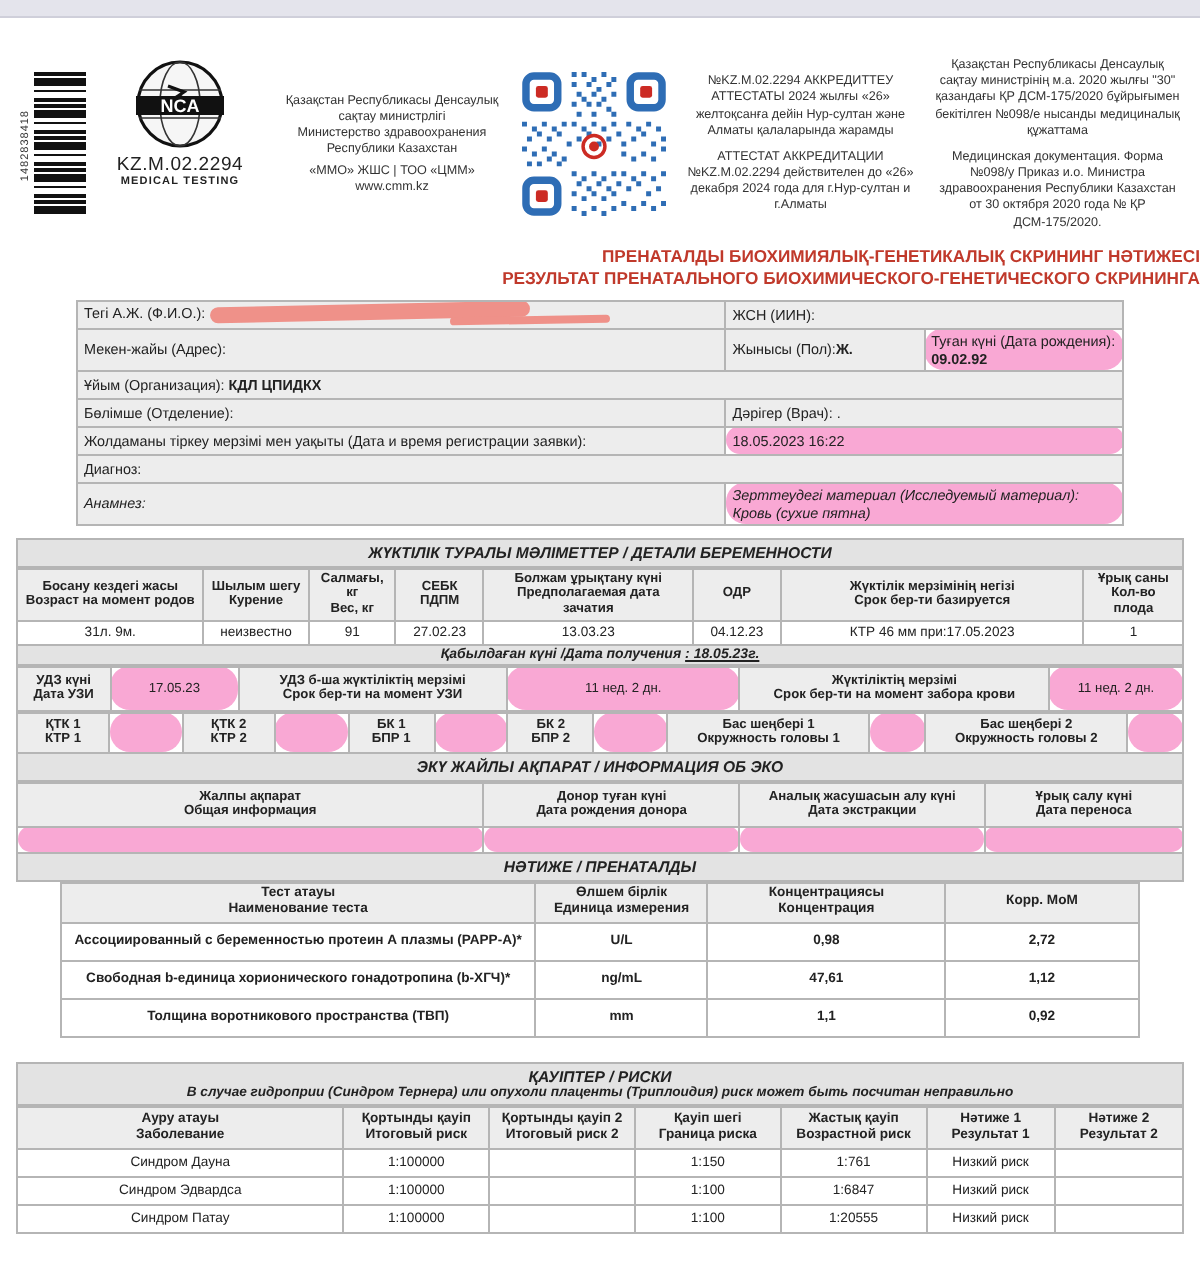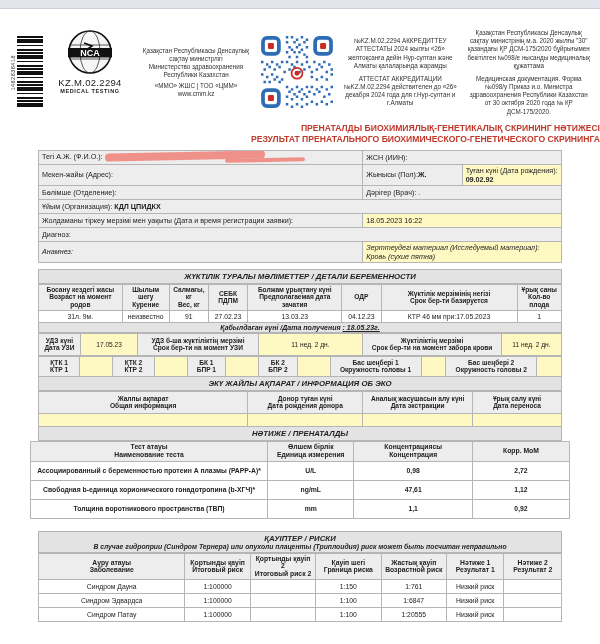--- a/index.html
+++ b/index.html
@@ -22,36 +22,36 @@
   .qr { width:72px; height:72px; align-self:center; }
   .hdr-col { flex:1; font-size:6.3px; line-height:1.3; text-align:center; display:flex; flex-direction:column; justify-content:center; gap:5px; color:#333; }
 
   
   .title { text-align:right; margin-top:7px; color:#c0392b; font-weight:bold; font-size:8.6px; line-height:1.35; }
 
   
   table { border-collapse:collapse; table-layout:fixed; }
   td { border:1px solid #b5b5b5; font-size:7.2px; padding:1px 3px; overflow:hidden; }
   .lab { background:#ededed; }
-  .val { background:#fef9c3; }
+  .val { background:#f9a8d4;border-radius:10px; }
   .b { font-weight:bold; }
   .i { font-style:italic; }
   .c { text-align:center; }
   .pre { white-space:pre-line; }
 
   .patient { width:524px; margin:4px auto 0 auto; }
   .patient td { height:14px; }
   .redaction { position:relative; display:inline-block; width:200px; height:10px; vertical-align:middle; }
   .redaction .r1 { position:absolute; left:0; top:0; width:160px; height:8px; background:#ef9189; border-radius:4px; transform:rotate(-1.2deg); }
   .redaction .r2 { position:absolute; left:120px; top:6px; width:80px; height:4px; background:#ef9189; border-radius:3px; transform:rotate(-1deg); }
 
   .secband { background:#e3e3e3; border:1px solid #b5b5b5; text-align:center; font-weight:bold; font-style:italic; font-size:7.8px; padding:2px 0; }
   .secnote { font-size:6.8px; }
 
-  .wrap-full { width:524px; margin:6px auto 0 auto; }
+  .wrap-full { width:584px; margin:6px auto 0 auto; }
   .preg td { text-align:center; }
   .preg .h { background:#ededed; font-weight:bold; font-size:6.6px; line-height:1.15; height:24px; }
   .preg .v { height:12px; font-size:6.8px; }
 
   .received { background:#e3e3e3; border:1px solid #b5b5b5; border-top:none; text-align:center; font-weight:bold; font-style:italic; font-size:7px; padding:1px 0; }
   .received .u { text-decoration:underline; }
 
   .uzi td,.ktr td { font-size:6.6px; }
   .uzi .h,.ktr .h { background:#ededed; font-weight:bold; line-height:1.15; text-align:center; }
   .uzi td { height:22px; text-align:center; }
@@ -145,25 +145,25 @@
         <span class="redaction"><span class="r1"></span><span class="r2"></span></span>
       </td>
       <td class="lab" colspan="2">ЖСН (ИИН):</td>
     </tr>
     <tr>
       <td class="lab" colspan="2">Мекен-жайы (Адрес):</td>
       <td class="lab" style="width:17%"><span>Жынысы (Пол):</span><span class="b">Ж.</span></td>
       <td class="val" style="width:21%"><span>Туған күні (Дата рождения):</span> <span class="b">09.02.92</span></td>
     </tr>
     <tr>
+      <td class="lab" colspan="4"><span>Ұйым (Организация):</span> <span class="b">КДЛ ЦПИДКХ</span></td>
+    </tr>
+    <tr>
       <td class="lab" colspan="2">Бөлімше (Отделение):</td>
       <td class="lab" colspan="2"><span>Дәрігер (Врач):</span> <span>.</span></td>
-    </tr>
-    <tr>
-      <td class="lab" colspan="4"><span>Ұйым (Организация):</span> <span class="b">КДЛ ЦПИДКХ</span></td>
     </tr>
     <tr>
       <td class="lab" colspan="2">Жолдаманы тіркеу мерзімі мен уақыты (Дата и время регистрации заявки):</td>
       <td class="val" colspan="2">18.05.2023 16:22</td>
     </tr>
     <tr>
       <td class="lab" colspan="4">Диагноз:</td>
     </tr>
     <tr>
       <td class="lab i" colspan="2">Анамнез:</td>

